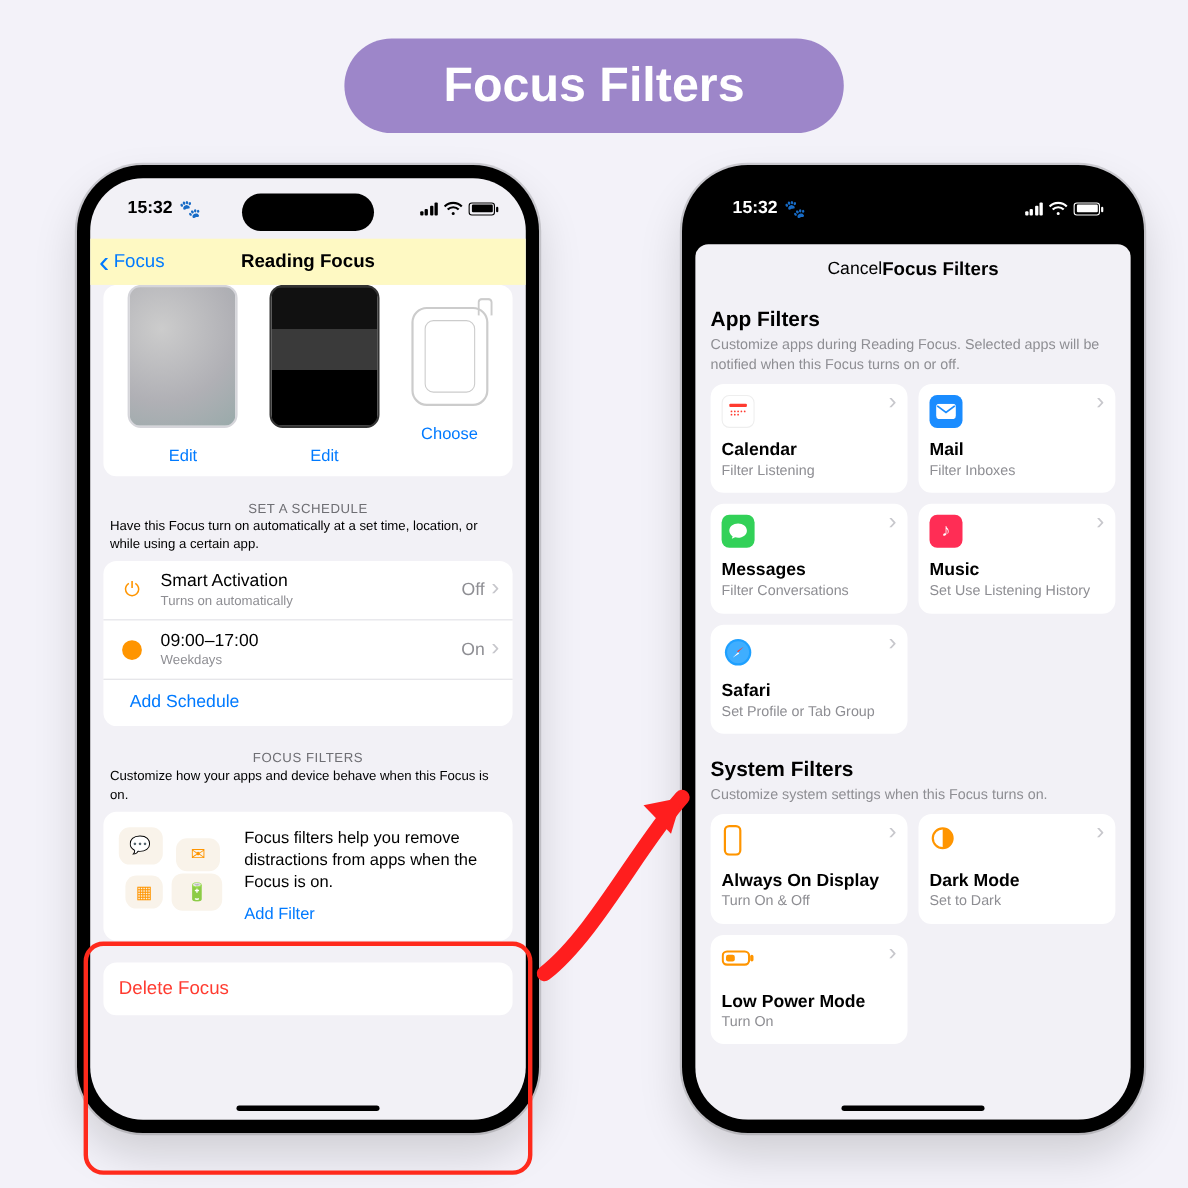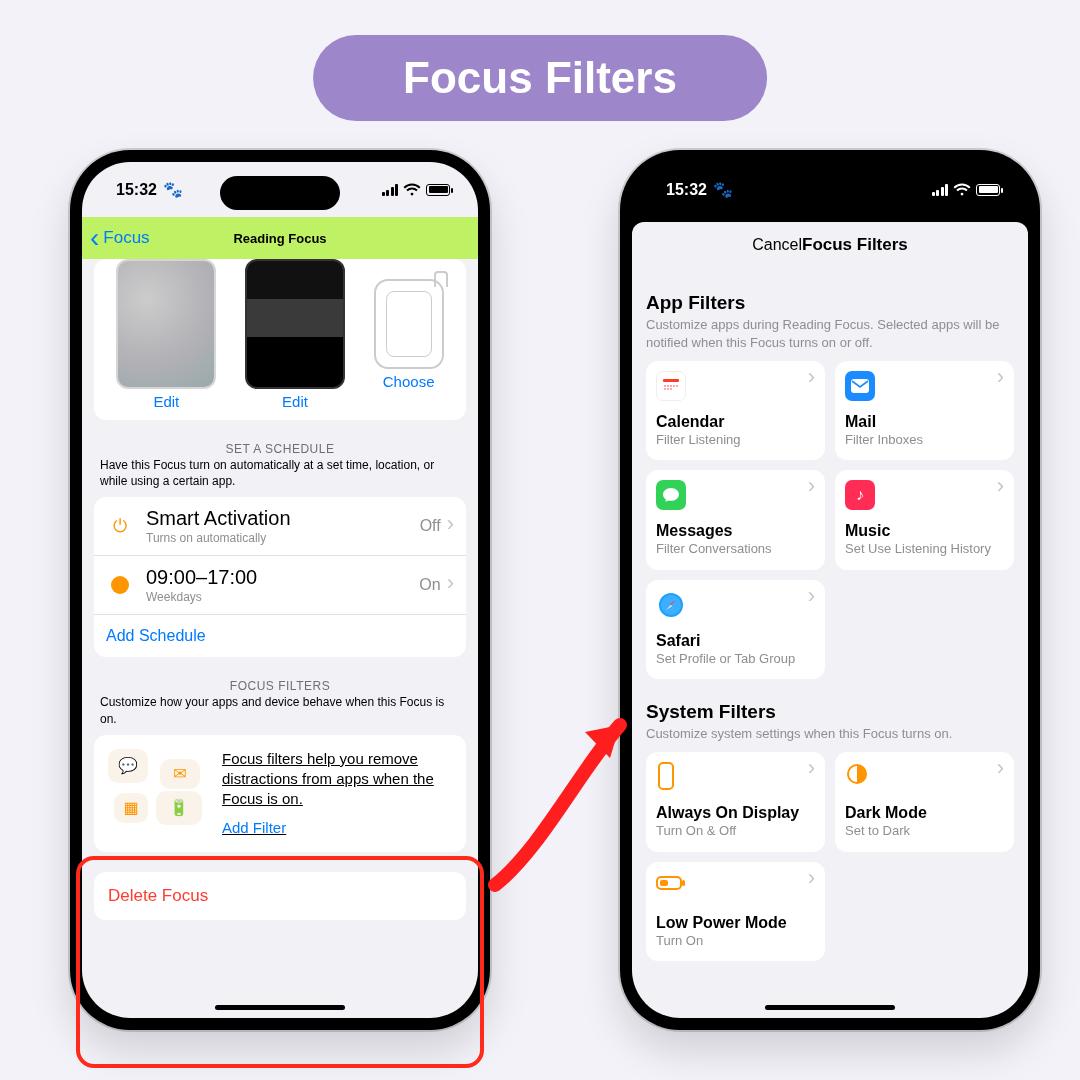--- a/index.html
+++ b/index.html
@@ -77,42 +77,42 @@
 
   .home-indicator {
     position:absolute; bottom:8px; left:50%; transform:translateX(-50%);
     width:130px; height:5px; background:#000; border-radius:3px; z-index:60;
   }
 
   
   .navbar {
     position:absolute; top:55px; left:0; right:0;
     height:42px; display:flex; align-items:center; justify-content:center;
-    background:#bef264;
-  }
-  .nav-title { font-size:13px; font-weight:600; color:#000;}
+    background:#fef9c3;
+  }
+  .nav-title { font-size:17px; font-weight:600; color:#000;}
   .nav-back {
     position:absolute; left:8px; display:flex; align-items:center;
     color:#007aff; font-size:17px; gap:2px;
   }
   .chev-left::before{content:"‹"; font-size:28px; line-height:0; margin-right:2px;}
 
   .left-scroll {
     position:absolute; top:97px; left:0; right:0; bottom:0;
     overflow:hidden; padding: 0 12px 60px 12px;
   }
   .card {
     background:#fff; border-radius:12px; margin-bottom:16px;
   }
   .thumb-row {
     display:flex; padding: 0 8px 10px 8px; justify-content: space-around;
     border-top-left-radius:12px; border-top-right-radius:12px;
   }
   .thumb {
-    display:flex; flex-direction:column; align-items:center; gap:4px;
+    display:flex; flex-direction:column; align-items:center; gap:17px;
     font-size:15px; color:#007aff;
   }
   .thumb .t-img {
     width:100px; height:130px; border-radius:12px;
     border:2px solid #d5d5da; background:#e6e6ec;
   }
   .thumb:nth-child(1) .t-img { background: radial-gradient(circle at 30% 30%, #ccc 0%, #b0b0b5 60%, #9aa 100%) ;}
   .thumb:nth-child(2) .t-img { background: linear-gradient(#111 0 30%, #3a3a3a 30% 60%, #000 60% 100%); border-color:#333;}
   .thumb:nth-child(3) .t-img { width:70px; height:90px; border-radius:14px; position:relative; background:#fff; border:2px solid #ccc; margin-top:20px;}
   .thumb:nth-child(3) .t-img::after{ content:""; position:absolute; inset:10px; border:1px solid #ccc; border-radius:8px;}
@@ -122,44 +122,44 @@
 
   .row {
     display:flex; align-items:center; padding:10px 12px; border-bottom:0.5px solid #e0e0e5;
   }
   .row:last-child{border-bottom:0;}
   .row .lead-icon {
     width:28px; height:28px; display:flex;align-items:center;justify-content:center;
     margin-right:12px; font-size:18px;
   }
   .row .row-body { flex:1; }
-  .row .row-title { font-size:20px; color:#000;}
+  .row .row-title { font-size:16px; color:#000;}
   .row .row-sub { font-size:12px; color:#8e8e93; margin-top:1px;}
   .row .trail { display:flex; align-items:center; gap:6px; color:#8e8e93; font-size:16px;}
   .chev-right::after{content:"›"; font-size:22px; color:#c7c7cc; line-height:0;}
   .power-icon{ color:#ff9500; }
   .clock-icon{ width:18px;height:18px;border-radius:50%;background:#ff9500;}
-  .link-row { padding:12px 12px; color:#007aff; font-size:16px;}
+  .link-row { padding:12px 24px; color:#007aff; font-size:16px;}
 
   .ff-card {
     background:#fff; border-radius:12px; padding:14px; display:flex; gap:14px; align-items:flex-start;
   }
   .ff-icons {
     width:100px; height:80px; position:relative;
   }
   .ff-icons .chip{
     position:absolute; width:40px; height:32px; border-radius:10px;
     background:#f9f3ea; display:flex; align-items:center; justify-content:center;
     color:#ff9500; font-size:16px;
   }
   .ff-icons .c1{top:0;left:0;width:40px;height:34px}
   .ff-icons .c2{top:10px;left:52px;width:40px;height:30px}
   .ff-icons .c3{top:44px;left:6px;width:34px;height:30px}
   .ff-icons .c4{top:42px;left:48px;width:46px;height:34px}
-  .ff-text { flex:1; font-size:15px; color:#000; line-height:1.35;text-decoration:underline;}
+  .ff-text { flex:1; font-size:15px; color:#000; line-height:1.35;}
   .ff-text .add-link{ color:#007aff; display:block; margin-top:8px;}
 
   .delete-card {
     background:#fff; border-radius:12px; padding:14px 14px;
     color:#ff3b30; font-size:17px; margin-top:20px;
   }
 
   .highlight-box {
     position:absolute; border:4px solid #ff2a1c; border-radius:18px;
     left: 76px; top: 856px; width: 408px; height: 212px;
@@ -173,21 +173,21 @@
   .sheet {
     position:absolute; top:60px; left:0; right:0; bottom:0;
     background:#f2f1f6; border-radius: 12px 12px 0 0;
   }
   .sheet-header{
     display:flex; align-items:center; justify-content:center;
     height:46px; border-bottom:0; position:relative;
   }
   .sheet-title{font-size:17px; font-weight:600;}
   .sheet-scroll{ padding: 4px 14px 50px 14px;}
-  .big-h { font-size:19px; font-weight:700; color:#000; margin-top:20px;}
+  .big-h { font-size:19px; font-weight:700; color:#000; margin-top:8px;}
   .big-sub { font-size:13px; color:#8e8e93; margin:2px 0 10px 0; line-height:1.35;}
 
   .grid2 { display:grid; grid-template-columns: 1fr 1fr; gap:10px;}
   .filter-card {
     background:#fff; border-radius:12px; padding:10px 10px 12px 10px;
     position:relative;
   }
   .filter-card .fc-top {
     display:flex; justify-content:space-between; align-items:flex-start;
     height:36px;

